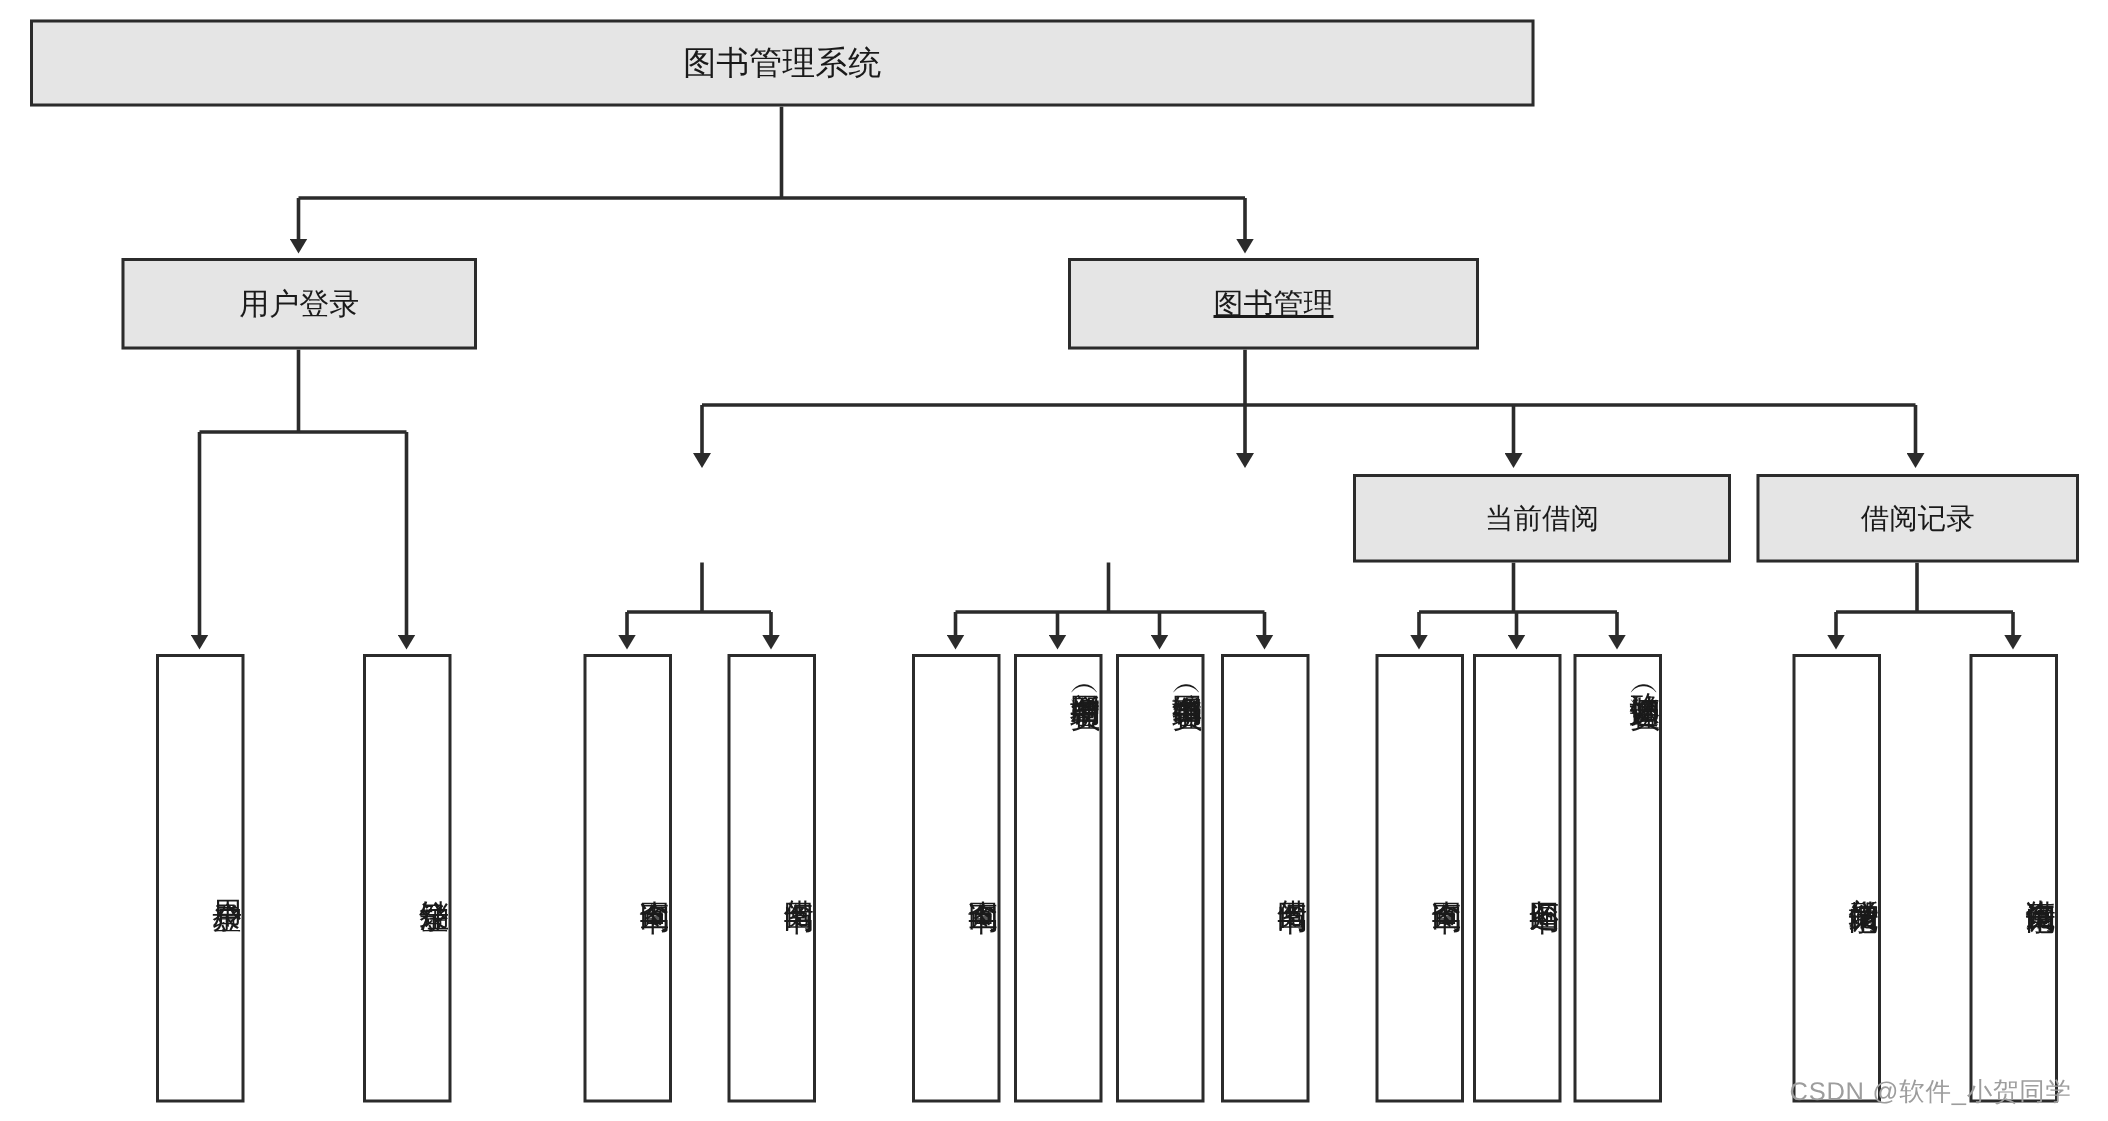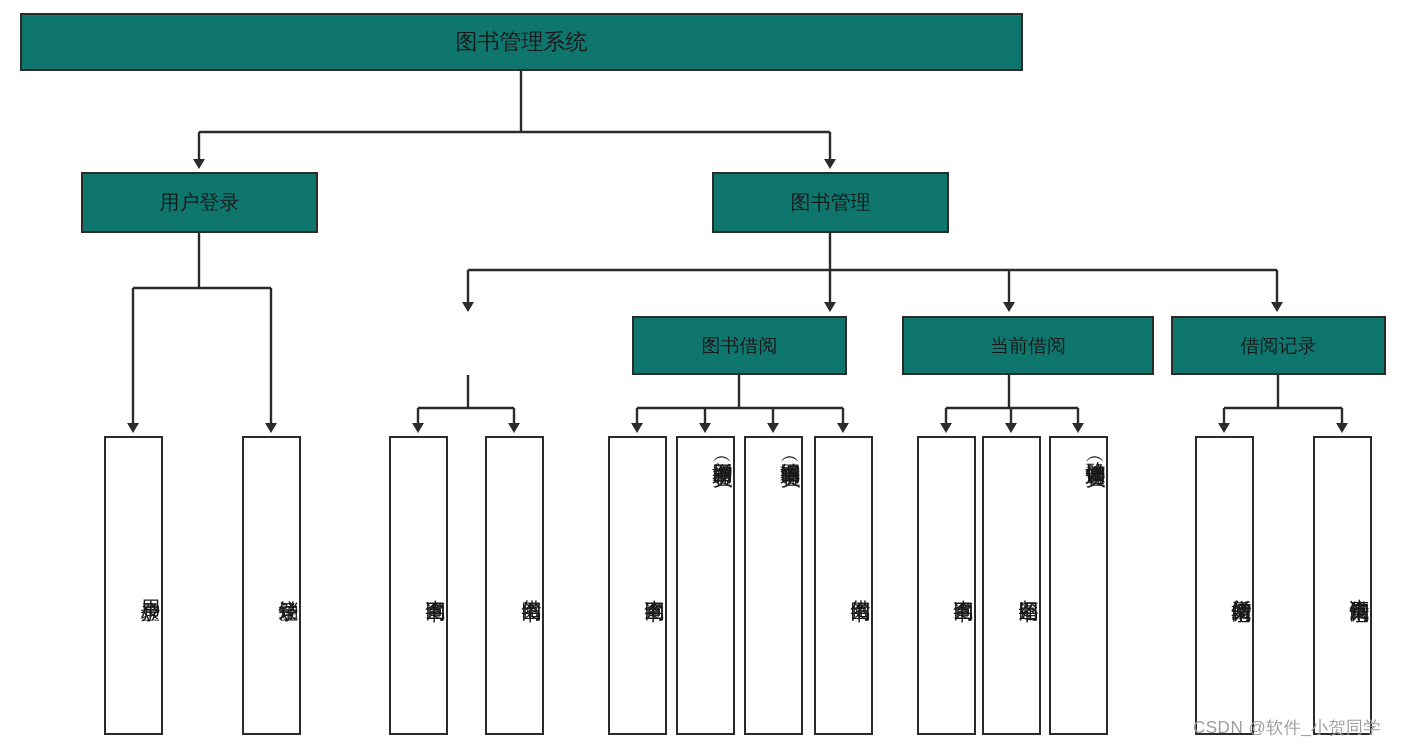--- a/index.html
+++ b/index.html
@@ -21,21 +21,21 @@
     position: absolute;
     left: 0;
     top: 0;
     width: 1405px;
     height: 747px;
     pointer-events: none;
   }
   .node {
     position: absolute;
     box-sizing: border-box;
-    background: #0f766e;
+    background: #e5e5e5;
     border: 2px solid #2b2b2b;
     display: flex;
     align-items: center;
     justify-content: center;
     color: #1a1a1a;
   }
   .node.root {
     font-size: 22px;
   }
   .node.level2 {
@@ -137,28 +137,25 @@
   </svg>
 
   <div class="node root" style="left:20px; top:13px; width:1003px; height:58px;">
     <span>图书管理系统</span>
   </div>
 
   <div class="node level2" style="left:81px; top:172px; width:237px; height:61px;">
     <span>用户登录</span>
   </div>
 
-  <div class="node level2" style="left:712px; top:172px; width:237px; height:61px;">
+  <div class="node level2" style="left:712px; top:172px; width:274px; height:61px;text-decoration:underline;">
     <span>图书管理</span>
   </div>
 
 
-  <div class="node level3" style="left:632px; top:316px; width:215px; height:59px;">
-    <span>图书借阅</span>
-  </div>
 
   <div class="node level3" style="left:902px; top:316px; width:252px; height:59px;">
     <span>当前借阅</span>
   </div>
 
   <div class="node level3" style="left:1171px; top:316px; width:215px; height:59px;">
     <span>借阅记录</span>
   </div>
 
   <div class="leaf" style="left:104px; top:436px; width:59px; height:299px;">

